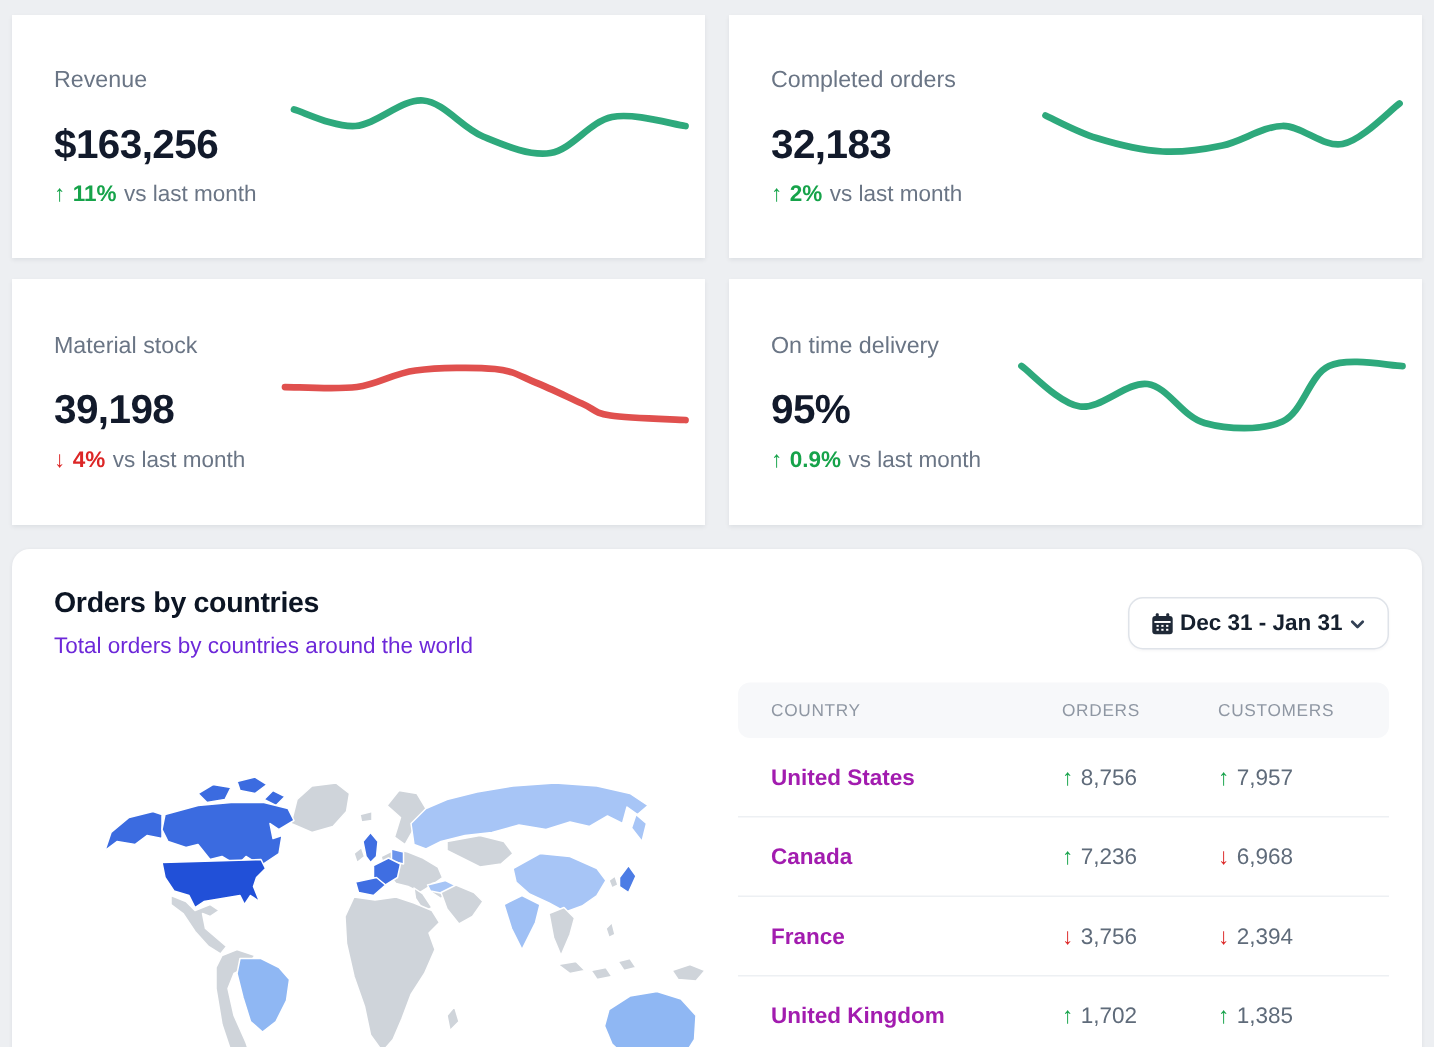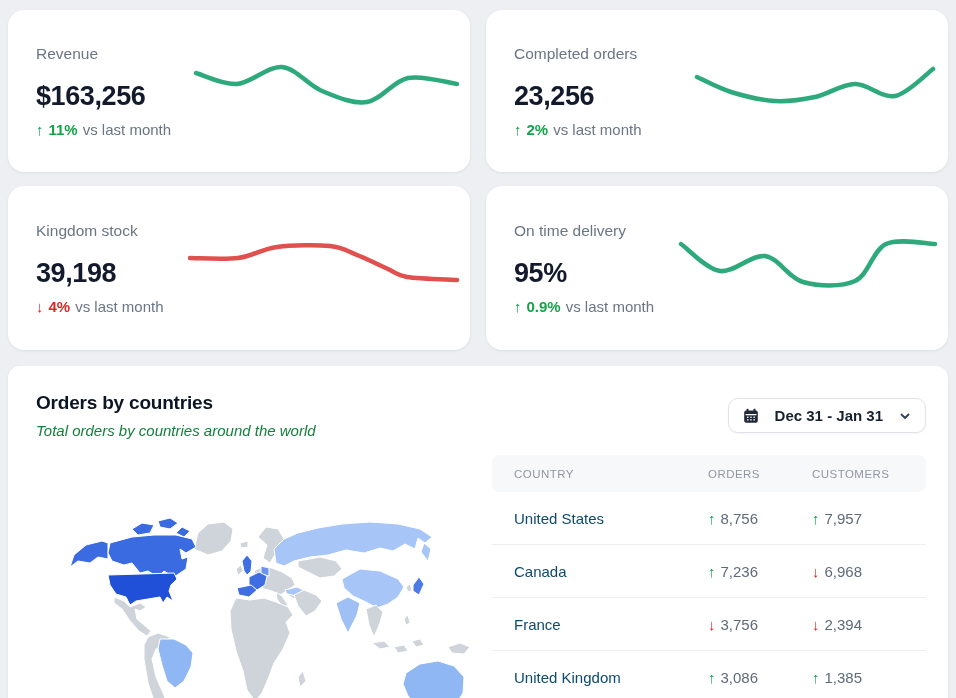--- a/index.html
+++ b/index.html
@@ -2,54 +2,54 @@
 <html><head>
 <meta charset="utf-8">
 <style>
   * { margin:0; padding:0; box-sizing:border-box; }
   html,body { width:956px; height:698px; overflow:hidden; background:#edeff2;
     font-family:"Liberation Sans","DejaVu Sans",sans-serif; }
   .page { width:956px; height:698px; padding:10px 8px 0; }
 
   
   .kpi-grid { display:grid; grid-template-columns:1fr 1fr; grid-template-rows:162px 164px; gap:14px 16px; }
-  .kpi-card { background:#fff; border-radius:16px; box-shadow:0 1px 3px rgba(16,24,40,.07);
+  .kpi-card { background:#fff; border-radius:0; box-shadow:0 1px 3px rgba(16,24,40,.07);
     display:flex; align-items:center; justify-content:space-between; padding:0 12px 0 28px; }
   .kpi-text { min-width:150px; }
   .kpi-title { font-size:15.5px; color:#6a7585; }
   .kpi-value { font-size:27px; font-weight:800; color:#121a2b; letter-spacing:-0.4px; margin:18px 0 9px; }
   .kpi-delta { font-size:15px; color:#6a7585; display:flex; align-items:baseline; gap:5px; }
   .delta-main { font-weight:700; }
   .delta-main[data-trend="up"]   { color:#16a34a; }
   .delta-main[data-trend="down"] { color:#dc2626; }
   svg.spark { overflow:visible; display:block; margin-bottom:10px; }
 
   
   .orders-card { background:#fff; border-radius:12px; box-shadow:0 1px 3px rgba(16,24,40,.07);
     margin-top:16px; height:600px; padding:26px 22px 0 28px; }
   .orders-head { display:flex; justify-content:space-between; align-items:center; }
   .orders-title { font-size:19px; font-weight:700; color:#0c1524; letter-spacing:-0.2px; }
-  .orders-subtitle { font-size:15px; color:#15803d; margin-top:8px;font-style:italic; }
-  .date-btn { display:flex; align-items:center; gap:16px; background:#fff; border:1px solid #dfe3e9;
+  .orders-subtitle { font-size:15px; color:#6d28d9; margin-top:8px; }
+  .date-btn { display:flex; align-items:center; gap:4px; background:#fff; border:1px solid #dfe3e9;
     border-radius:10px; padding:8px 14px; font-size:15px; font-weight:600; color:#16202e;
     cursor:pointer; font-family:inherit; box-shadow:0 1px 2px rgba(16,24,40,.04); }
   .date-btn svg { display:block; }
 
   .orders-body { display:flex; align-items:flex-start; margin-top:16px; }
   .map-wrap { width:456px; flex:0 0 456px; position:relative; }
   .map-wrap svg { display:block; margin-top:36px; }
 
   
   .country-table { width:434px; flex:0 0 434px; }
   .t-head { display:grid; grid-template-columns:194px 104px 1fr; align-items:center; height:37px;
     background:#f7f8fa; border-radius:8px; padding-left:22px;
     font-size:11.5px; font-weight:400; letter-spacing:.04em; color:#8f97a3; text-transform:uppercase; }
   .t-row { display:grid; grid-template-columns:194px 104px 1fr; align-items:center; height:53px;
     padding-left:22px; border-bottom:1px solid #edf0f3; font-size:15px; }
-  .t-country { font-weight:400; color:#0c4a6e; }
+  .t-country { font-weight:700; color:#a21caf; }
   .t-num { color:#5f6b7a; }
   .cell-arrow { margin-right:5px; font-weight:600; }
   .cell-arrow[data-trend="up"]   { color:#16a34a; }
   .cell-arrow[data-trend="down"] { color:#dc2626; }
 </style>
 </head>
 <body>
 
 <div class="page">
 
@@ -66,35 +66,35 @@
         </div>
       </div>
       <svg class="spark" viewBox="0 0 262 46" width="262" height="46">
           <path d="M0,10C6.8,11.8 26.7,22.0 41,21C55.3,20.0 71.8,2.8 86,4C100.2,5.2 111.8,22.2 126,28C140.2,33.8 156.7,41.2 171,39C185.3,36.8 197.0,18.0 212,15C227.0,12.0 252.8,20.0 261,21" fill="none" stroke="#2ea97c" stroke-width="4.5" stroke-linecap="round" stroke-linejoin="round"></path>
         </svg>
     </div>
 
     <div class="kpi-card">
       <div class="kpi-text">
         <div class="kpi-title">Completed orders</div>
-        <div class="kpi-value">23,256</div>
+        <div class="kpi-value">32,183</div>
         <div class="kpi-delta">
           <span class="delta-main" data-trend="up">↑</span>
           <span class="delta-main" data-trend="up">2%</span>
           <span>vs last month</span>
         </div>
       </div>
       <svg class="spark" viewBox="0 0 240 40" width="240" height="40">
           <path d="M1,11C6.7,13.5 22.0,22.0 35,26C48.0,30.0 65.0,34.2 79,35C93.0,35.8 105.7,33.8 119,31C132.3,28.2 145.7,18.2 159,18C172.3,17.8 186.0,32.5 199,30C212.0,27.5 230.7,7.5 237,3" fill="none" stroke="#2ea97c" stroke-width="4.5" stroke-linecap="round" stroke-linejoin="round"></path>
         </svg>
     </div>
 
     <div class="kpi-card">
       <div class="kpi-text">
-        <div class="kpi-title">Kingdom stock</div>
+        <div class="kpi-title">Material stock</div>
         <div class="kpi-value">39,198</div>
         <div class="kpi-delta">
           <span class="delta-main" data-trend="down">↓</span>
           <span class="delta-main" data-trend="down">4%</span>
           <span>vs last month</span>
         </div>
       </div>
       <svg class="spark" viewBox="0 0 268 44" width="268" height="44">
           <path d="M0,17C8.0,17.0 33.5,18.8 48,17C62.5,15.2 71.7,8.0 87,6C102.3,4.0 126.7,3.7 140,5C153.3,6.3 157.3,10.2 167,14C176.7,17.8 189.7,24.3 198,28C206.3,31.7 205.5,34.2 217,36C228.5,37.8 258.7,38.5 267,39" fill="none" stroke="#e0504e" stroke-width="4.5" stroke-linecap="round" stroke-linejoin="round"></path>
         </svg>
@@ -226,21 +226,21 @@
             <span class="cell-arrow" data-trend="down">↓</span><span>3,756</span>
           </div>
           <div class="t-num">
             <span class="cell-arrow" data-trend="down">↓</span><span>2,394</span>
           </div>
         </div>
 
         <div class="t-row">
           <div class="t-country">United Kingdom</div>
           <div class="t-num">
-            <span class="cell-arrow" data-trend="up">↑</span><span>3,086</span>
+            <span class="cell-arrow" data-trend="up">↑</span><span>1,702</span>
           </div>
           <div class="t-num">
             <span class="cell-arrow" data-trend="up">↑</span><span>1,385</span>
           </div>
         </div>
       </div>
 
     </div>
   </div>
 </div>

